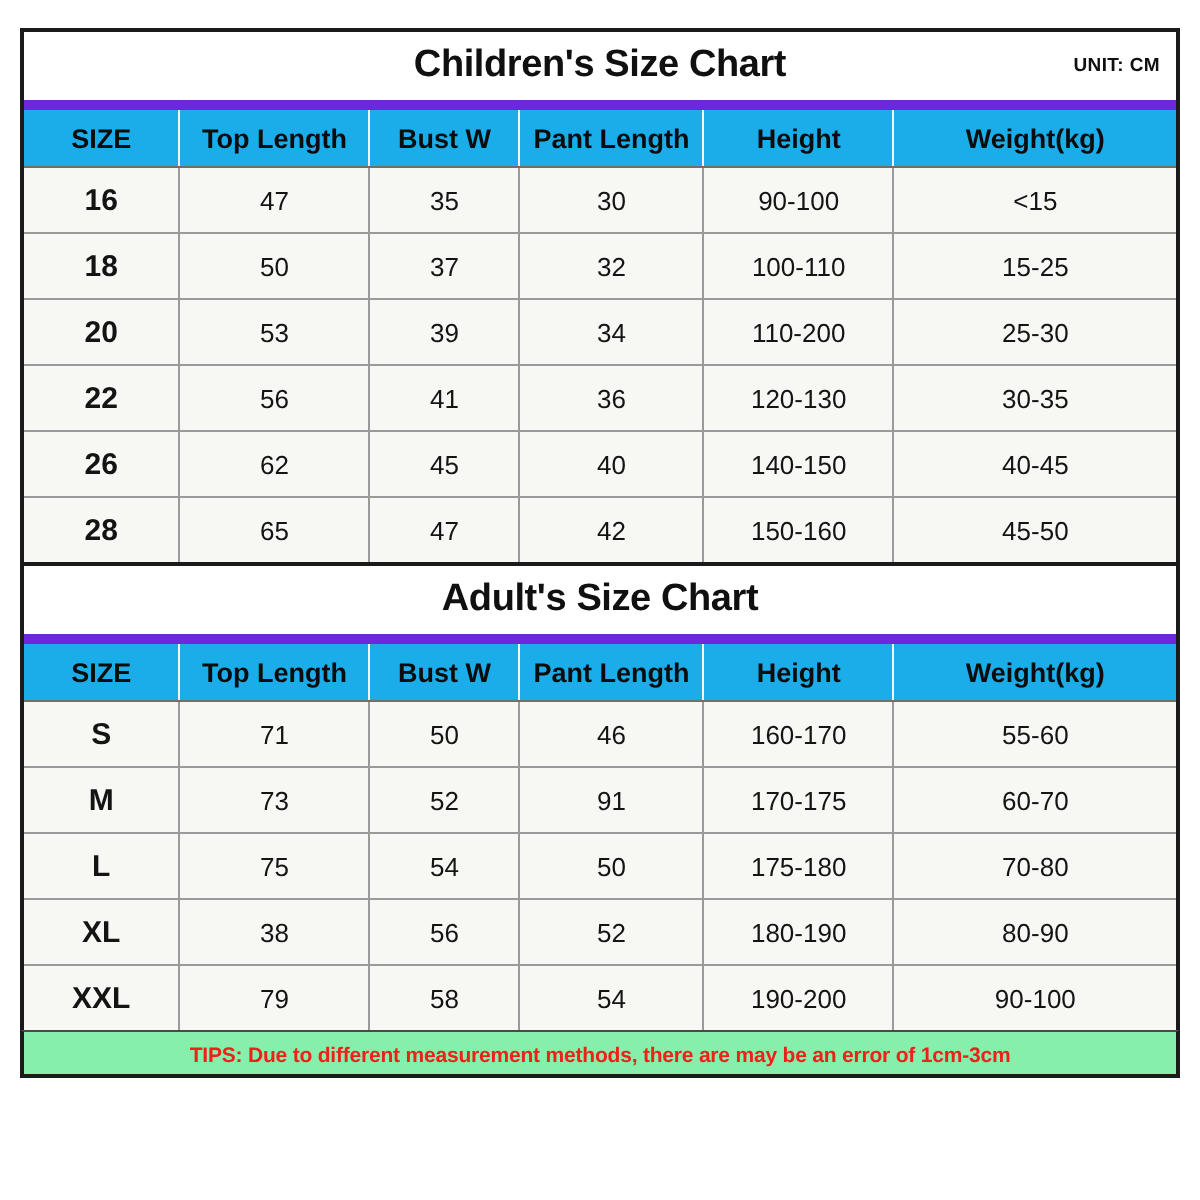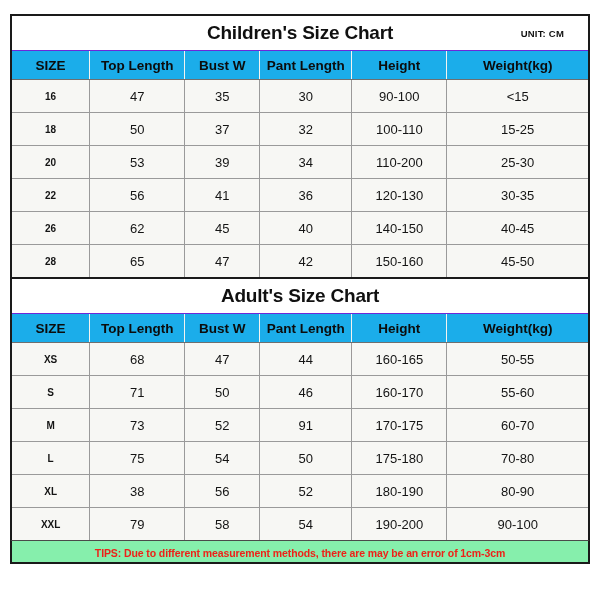--- a/index.html
+++ b/index.html
@@ -44,34 +44,34 @@
     color: #141414;
     background: #f7f7f4;
     height: 32px;
   }
   table.size-table td:last-child,
   table.size-table th:last-child {
     border-right: none;
   }
   tr.title-row td {
     border-right: none;
-    border-bottom: 1px solid #6d28d9;
+    border-bottom: 5px solid #6d28d9;
     background: #ffffff;
     height: 34px;
     position: relative;
   }
   .title-text {
     font-size: 19px;
     font-weight: bold;
     color: #101010;
     letter-spacing: -0.2px;
   }
   .unit-text {
     position: absolute;
-    right: 24px;
+    right: 8px;
     top: 50%;
     transform: translateY(-50%);
     font-size: 9.5px;
     font-weight: bold;
     color: #101010;
     letter-spacing: 0.2px;
   }
   tr.header-row th {
     background: #1badea;
     color: #0c0c0c;
@@ -80,21 +80,21 @@
     height: 28px;
     border-right: 1px solid #1badea;
     border-bottom: 1px solid #6f6f6f;
     margin-top: 16px;
   }
   tr.header-row th.col-sep {
     border-right: 1px solid #f3f3f0;
   }
   tr.data-row td.size-cell {
     font-weight: bold;
-    font-size: 10px;
+    font-size: 15px;
   }
   tr.data-row:last-child td {
     border-bottom: none;
   }
   .tips-bar {
     border: 2px solid #1a1a1a;
     border-top: 1px solid #4a4a4a;
     background: #86efac;
     text-align: center;
     font-size: 10.5px;
@@ -206,28 +206,20 @@
         </tr>
         <tr class="header-row">
           <th class="col-sep">SIZE</th>
           <th class="col-sep">Top Length</th>
           <th class="col-sep">Bust W</th>
           <th class="col-sep">Pant Length</th>
           <th class="col-sep">Height</th>
           <th>Weight(kg)</th>
         </tr>
         <tr class="data-row">
-          <td class="size-cell">XS</td>
-          <td>68</td>
-          <td>47</td>
-          <td>44</td>
-          <td>160-165</td>
-          <td>50-55</td>
-        </tr>
-        <tr class="data-row">
           <td class="size-cell">S</td>
           <td>71</td>
           <td>50</td>
           <td>46</td>
           <td>160-170</td>
           <td>55-60</td>
         </tr>
         <tr class="data-row">
           <td class="size-cell">M</td>
           <td>73</td>

